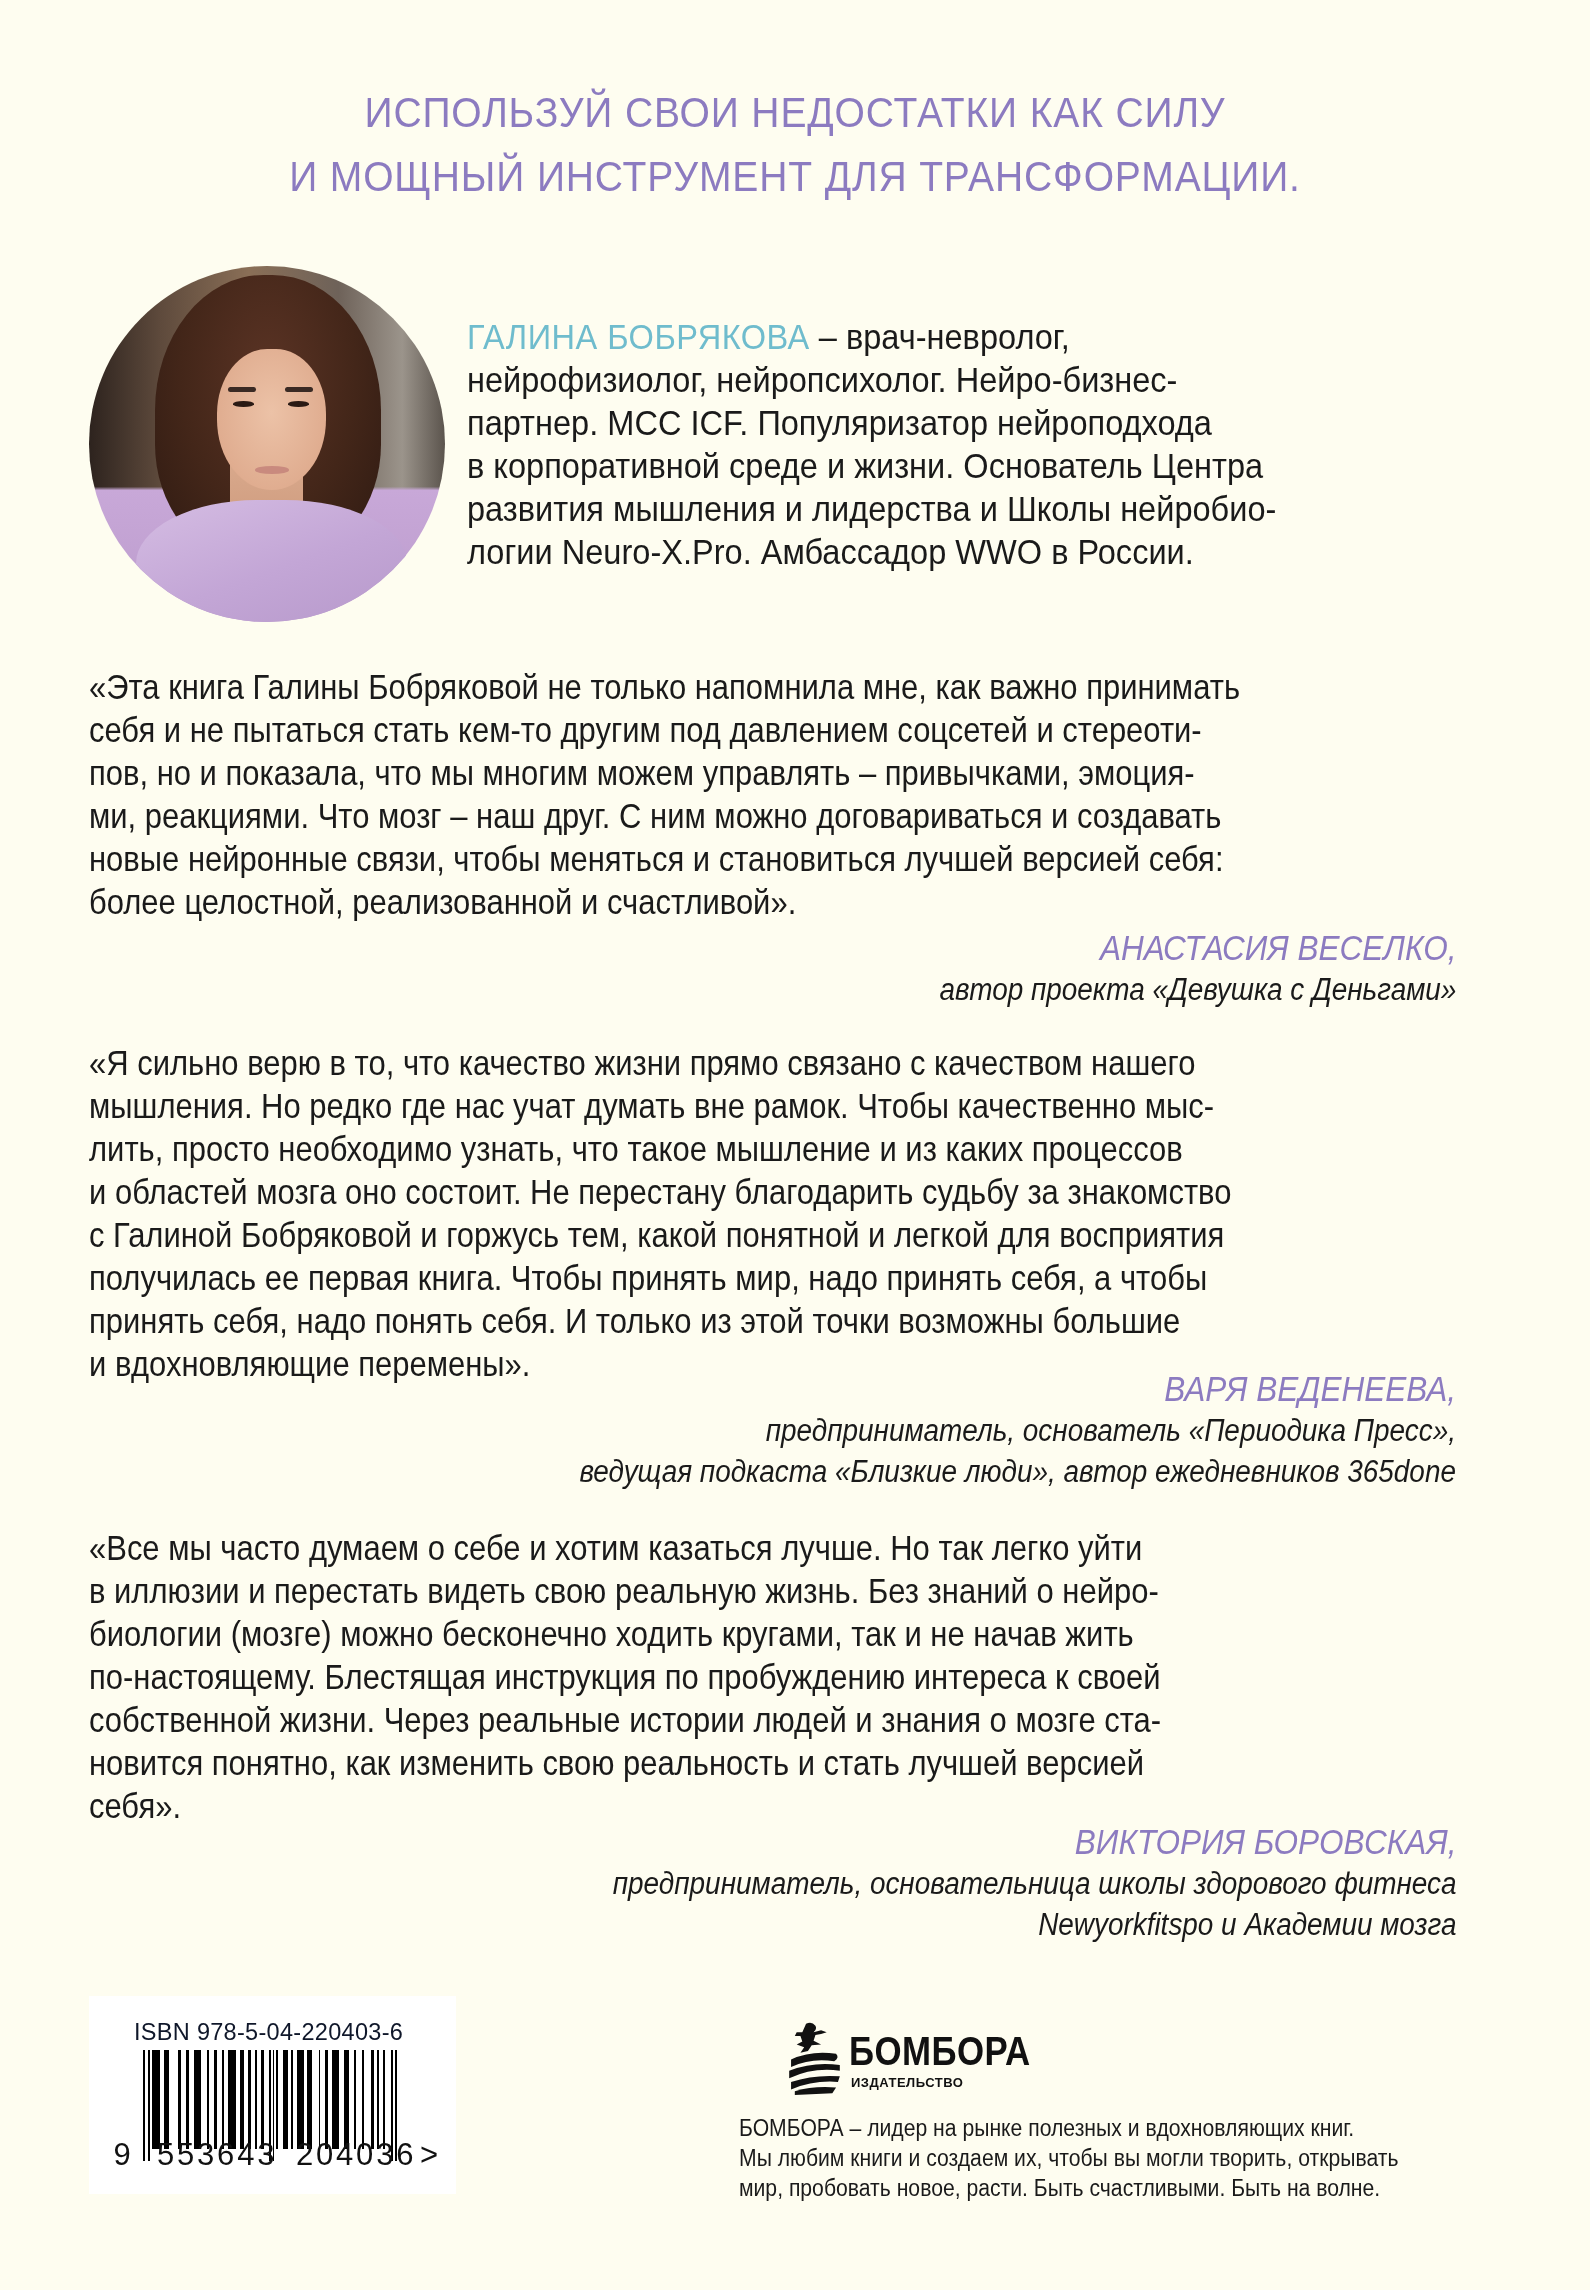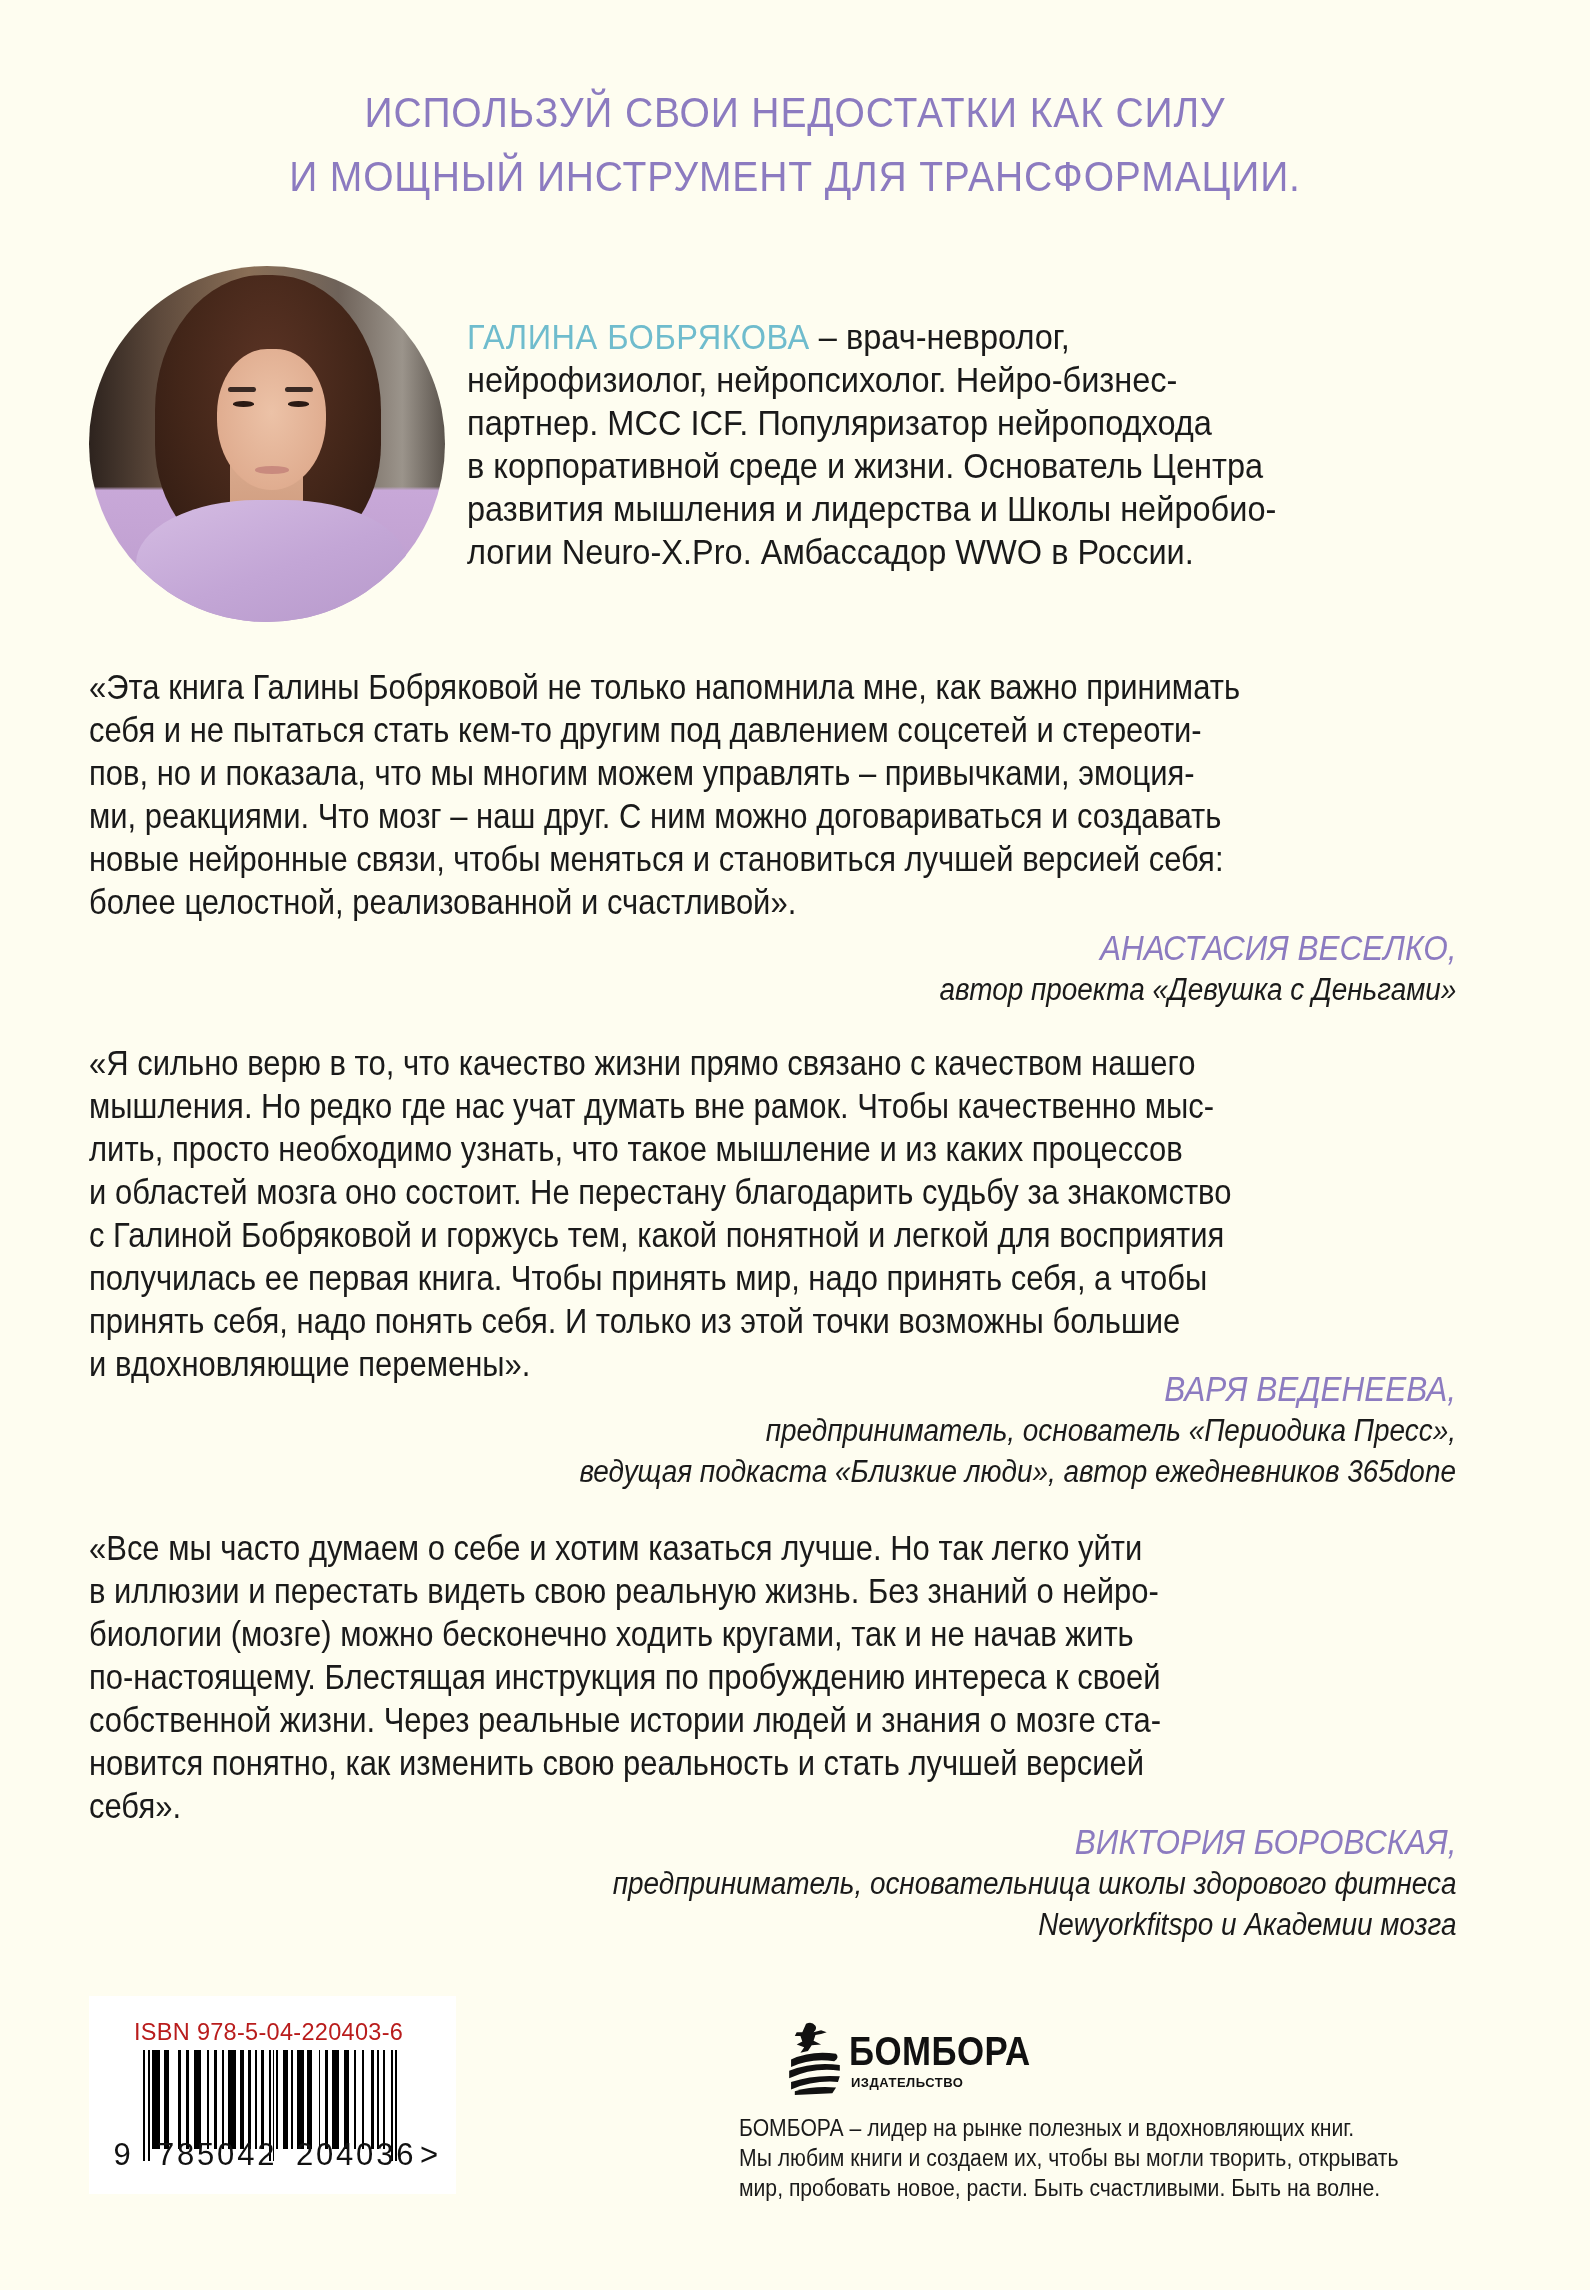--- a/index.html
+++ b/index.html
@@ -140,21 +140,21 @@
       top: 1996px;
       width: 367px;
       height: 198px;
       background: #ffffff;
     }
     .isbn-text {
       position: absolute;
       left: 45px;
       top: 22.6px;
       font-size: 23.5px;
-      color: #b91c1c;
+      color: #0f172a;
       letter-spacing: 0.3px;
       white-space: nowrap;
     }
     .barcode {
       position: absolute;
       left: 54px;
       top: 54px;
       width: 284px;
       height: 99px;
       display: flex;
@@ -359,21 +359,21 @@
       <div class="gap" style="width: 2.8px;"></div>
       <div class="bar" style="width: 1.9px;"></div>
       <div class="gap" style="width: 4.7px;"></div>
       <div class="bar" style="width: 1.9px;"></div>
       <div class="gap" style="width: 5.6px;"></div>
       <div class="bar guard" style="width: 1.9px;"></div>
       <div class="gap" style="width: 2.8px;"></div>
       <div class="bar guard" style="width: 1.9px;"></div>
     </div>
   <span class="isbn-digits" style="left:24.5px;">9</span>
-  <span class="isbn-digits" style="left:68px;">785042</span>
+  <span class="isbn-digits" style="left:68px;">553643</span>
   <span class="isbn-digits" style="left:207px;">204036</span>
   <span class="isbn-digits" style="left:331px;">&gt;</span>
 </div>
 
 <div class="publisher-logo">
   <svg class="logo-mark" viewBox="0 0 58 80">
     <path d="M20 4 q6 -3 10 2 q2 4 -2 7 l8 -2 l6 2 l-6 2 l-6 1 l-2 6 l8 4 l-10 1 l-4 6 l-8 2 l4 -6 l-8 -3 l6 -3 l-2 -6 l-6 0 l2 -4 l6 0 z" fill="#111"></path>
     <path d="M4 42 q22 -10 48 -6 q4 4 -2 8 q-24 -4 -46 6 z" fill="#111"></path>
     <path d="M2 54 q26 -10 54 -6 l0 6 q-28 -4 -54 8 z" fill="#111"></path>
     <path d="M4 66 q24 -8 52 -6 l-2 6 q-26 -2 -50 8 z" fill="#111"></path>

